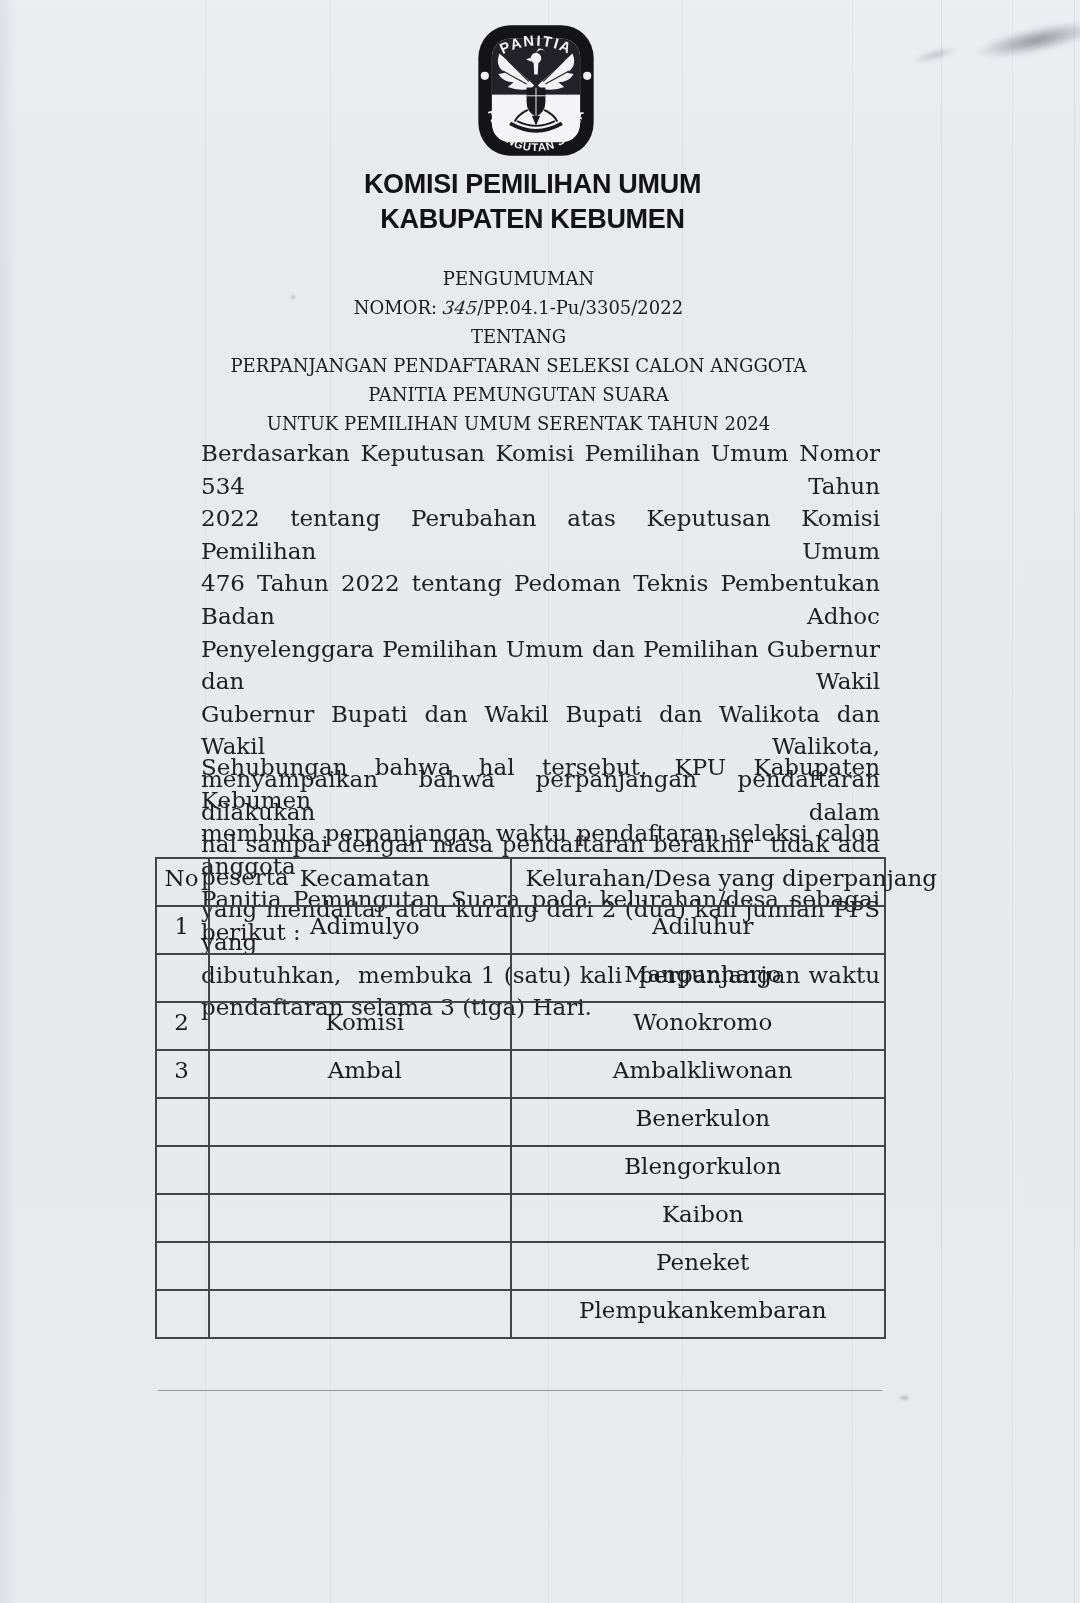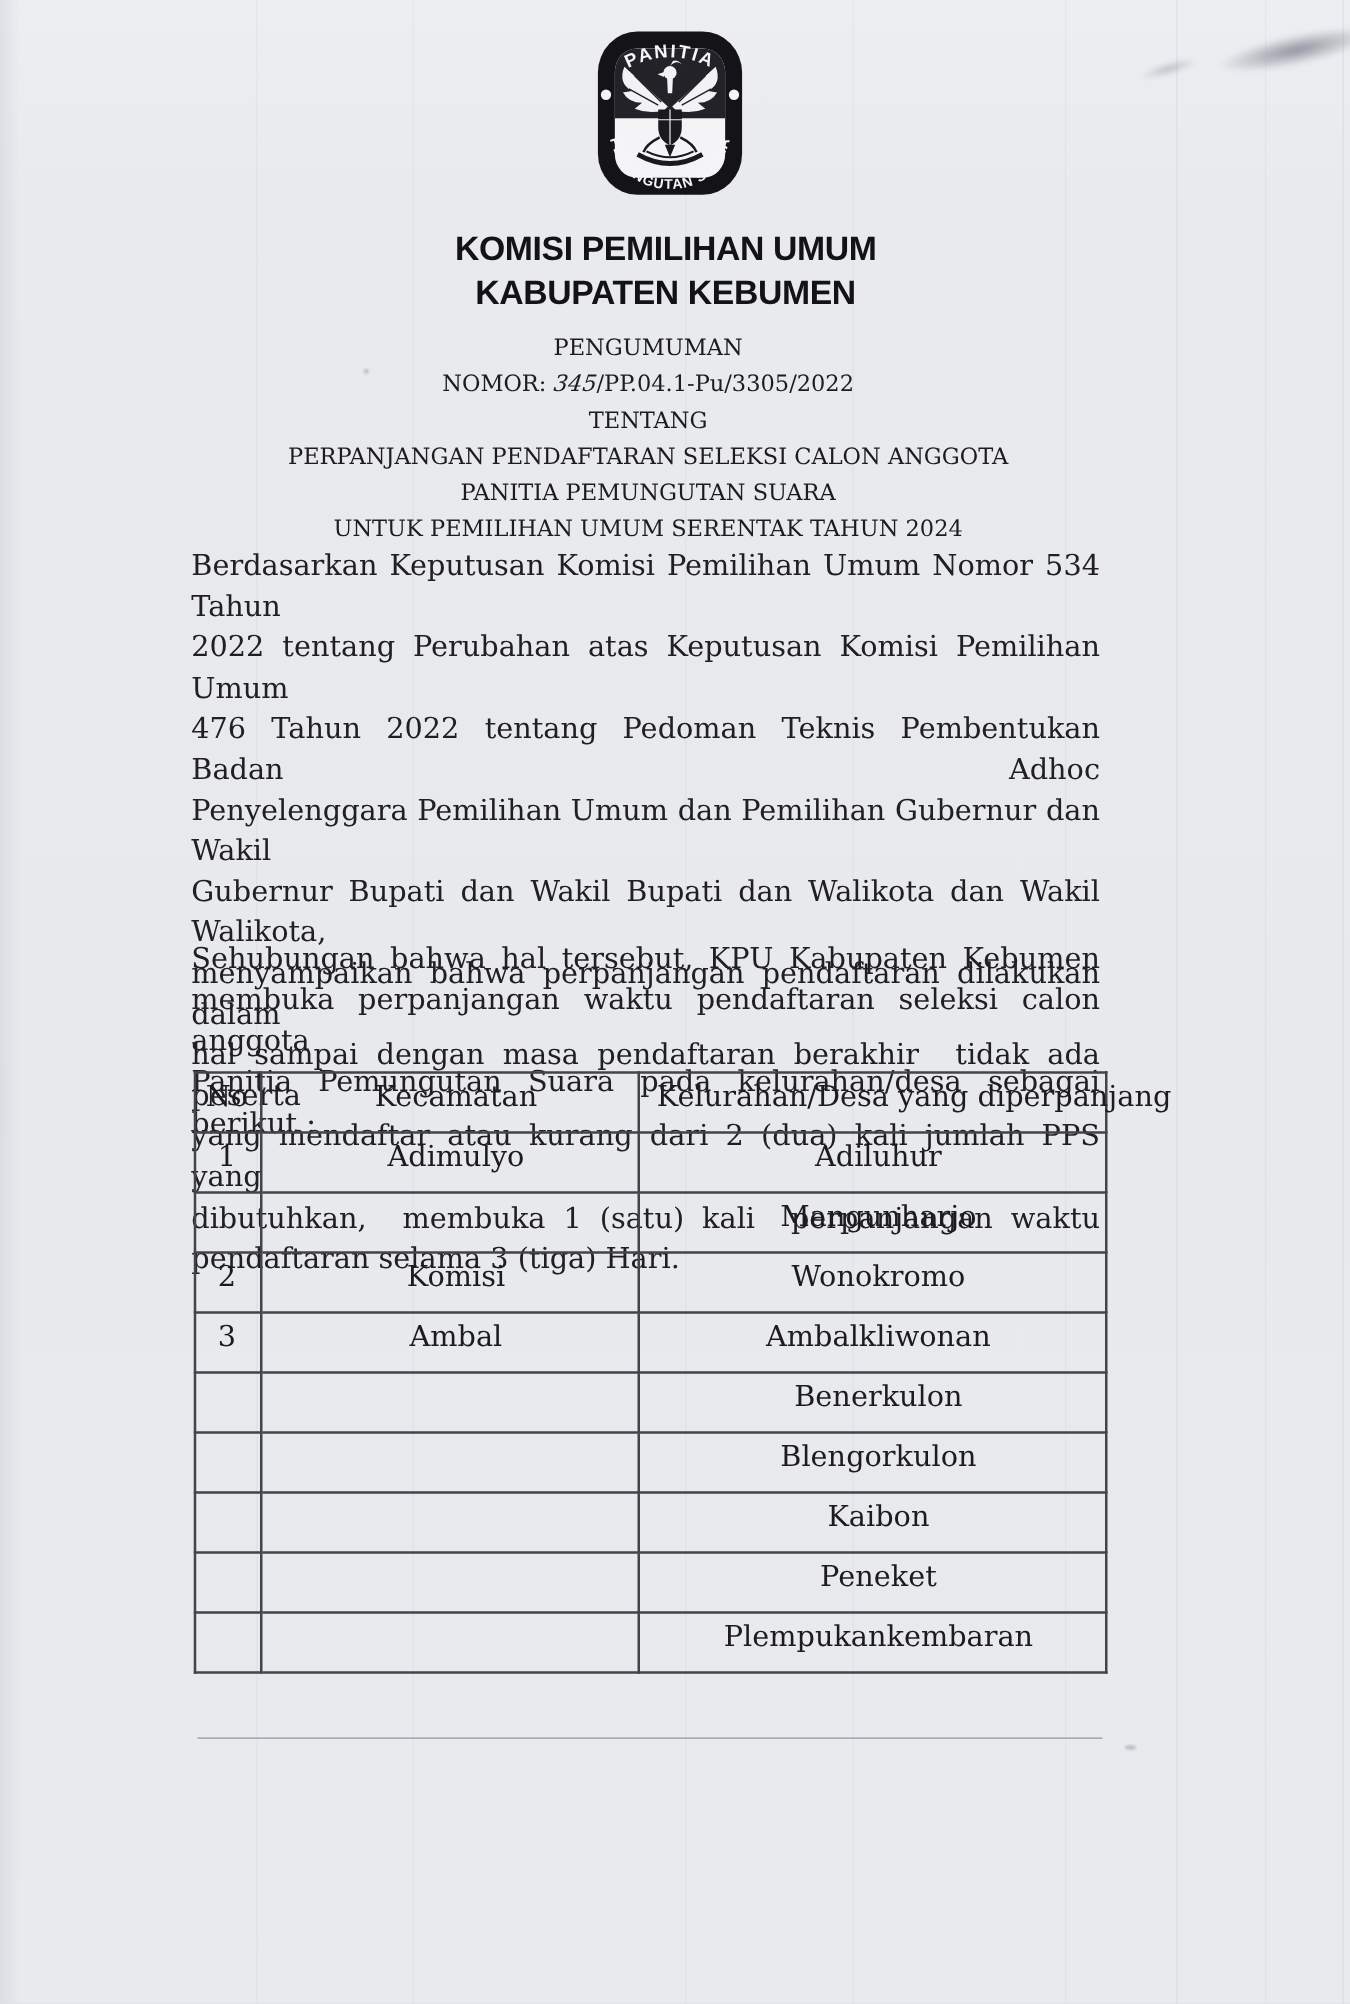--- a/index.html
+++ b/index.html
@@ -28,35 +28,35 @@
   .speck { position:absolute; border-radius:50%; background:rgba(95,97,115,0.30); filter:blur(1px); }
 
   
   .logo { position:absolute; top:24px; left:477px; width:118px; height:133px; }
   .logo svg { width:100%; height:100%; }
   .logo-arc-text { font-family:"Liberation Sans", sans-serif; font-weight:700; fill:#f6f6f8; font-size:25px; letter-spacing:3px; }
   .logo-arc-text.small { font-size:19px; letter-spacing:1.5px; }
 
   
   .org {
-    position:absolute; top:182px; left:170px; width:725px; text-align:center;
+    position:absolute; top:167px; left:170px; width:725px; text-align:center;
     font-family:"Liberation Sans", sans-serif; font-weight:700; font-size:27px;
     line-height:35px; color:#131317; letter-spacing:-0.3px;
   }
   .title-block {
     position:absolute; top:265px; left:155px; width:727px; text-align:center;
     font-size:18px; line-height:28.9px; color:#1b1b20;
   }
   .hand { display:inline-block; font-style:italic; transform:skewX(-7deg); }
 
   
   .para { position:absolute; left:153px; width:727px; font-size:23px; color:#202024; }
   .p1 { top:437px; line-height:32.6px; }
   .p2 { top:751px; line-height:33px; }
-  .tline { text-align:justify; text-align-last:justify; white-space:pre-wrap; }
+  .tline { text-align:justify; text-align-last:justify; white-space:pre-wrap;margin-left:48px; }
   .tline.last { text-align-last:left; }
 
   
   table.ext {
     position:absolute; top:857px; left:155px; width:731px;
     border-collapse:collapse; table-layout:fixed;
     font-size:23px; color:#1b1b20;border-radius:24px;
   }
   table.ext th, table.ext td {
     border:2px solid #43434a; vertical-align:top; box-sizing:border-box;

